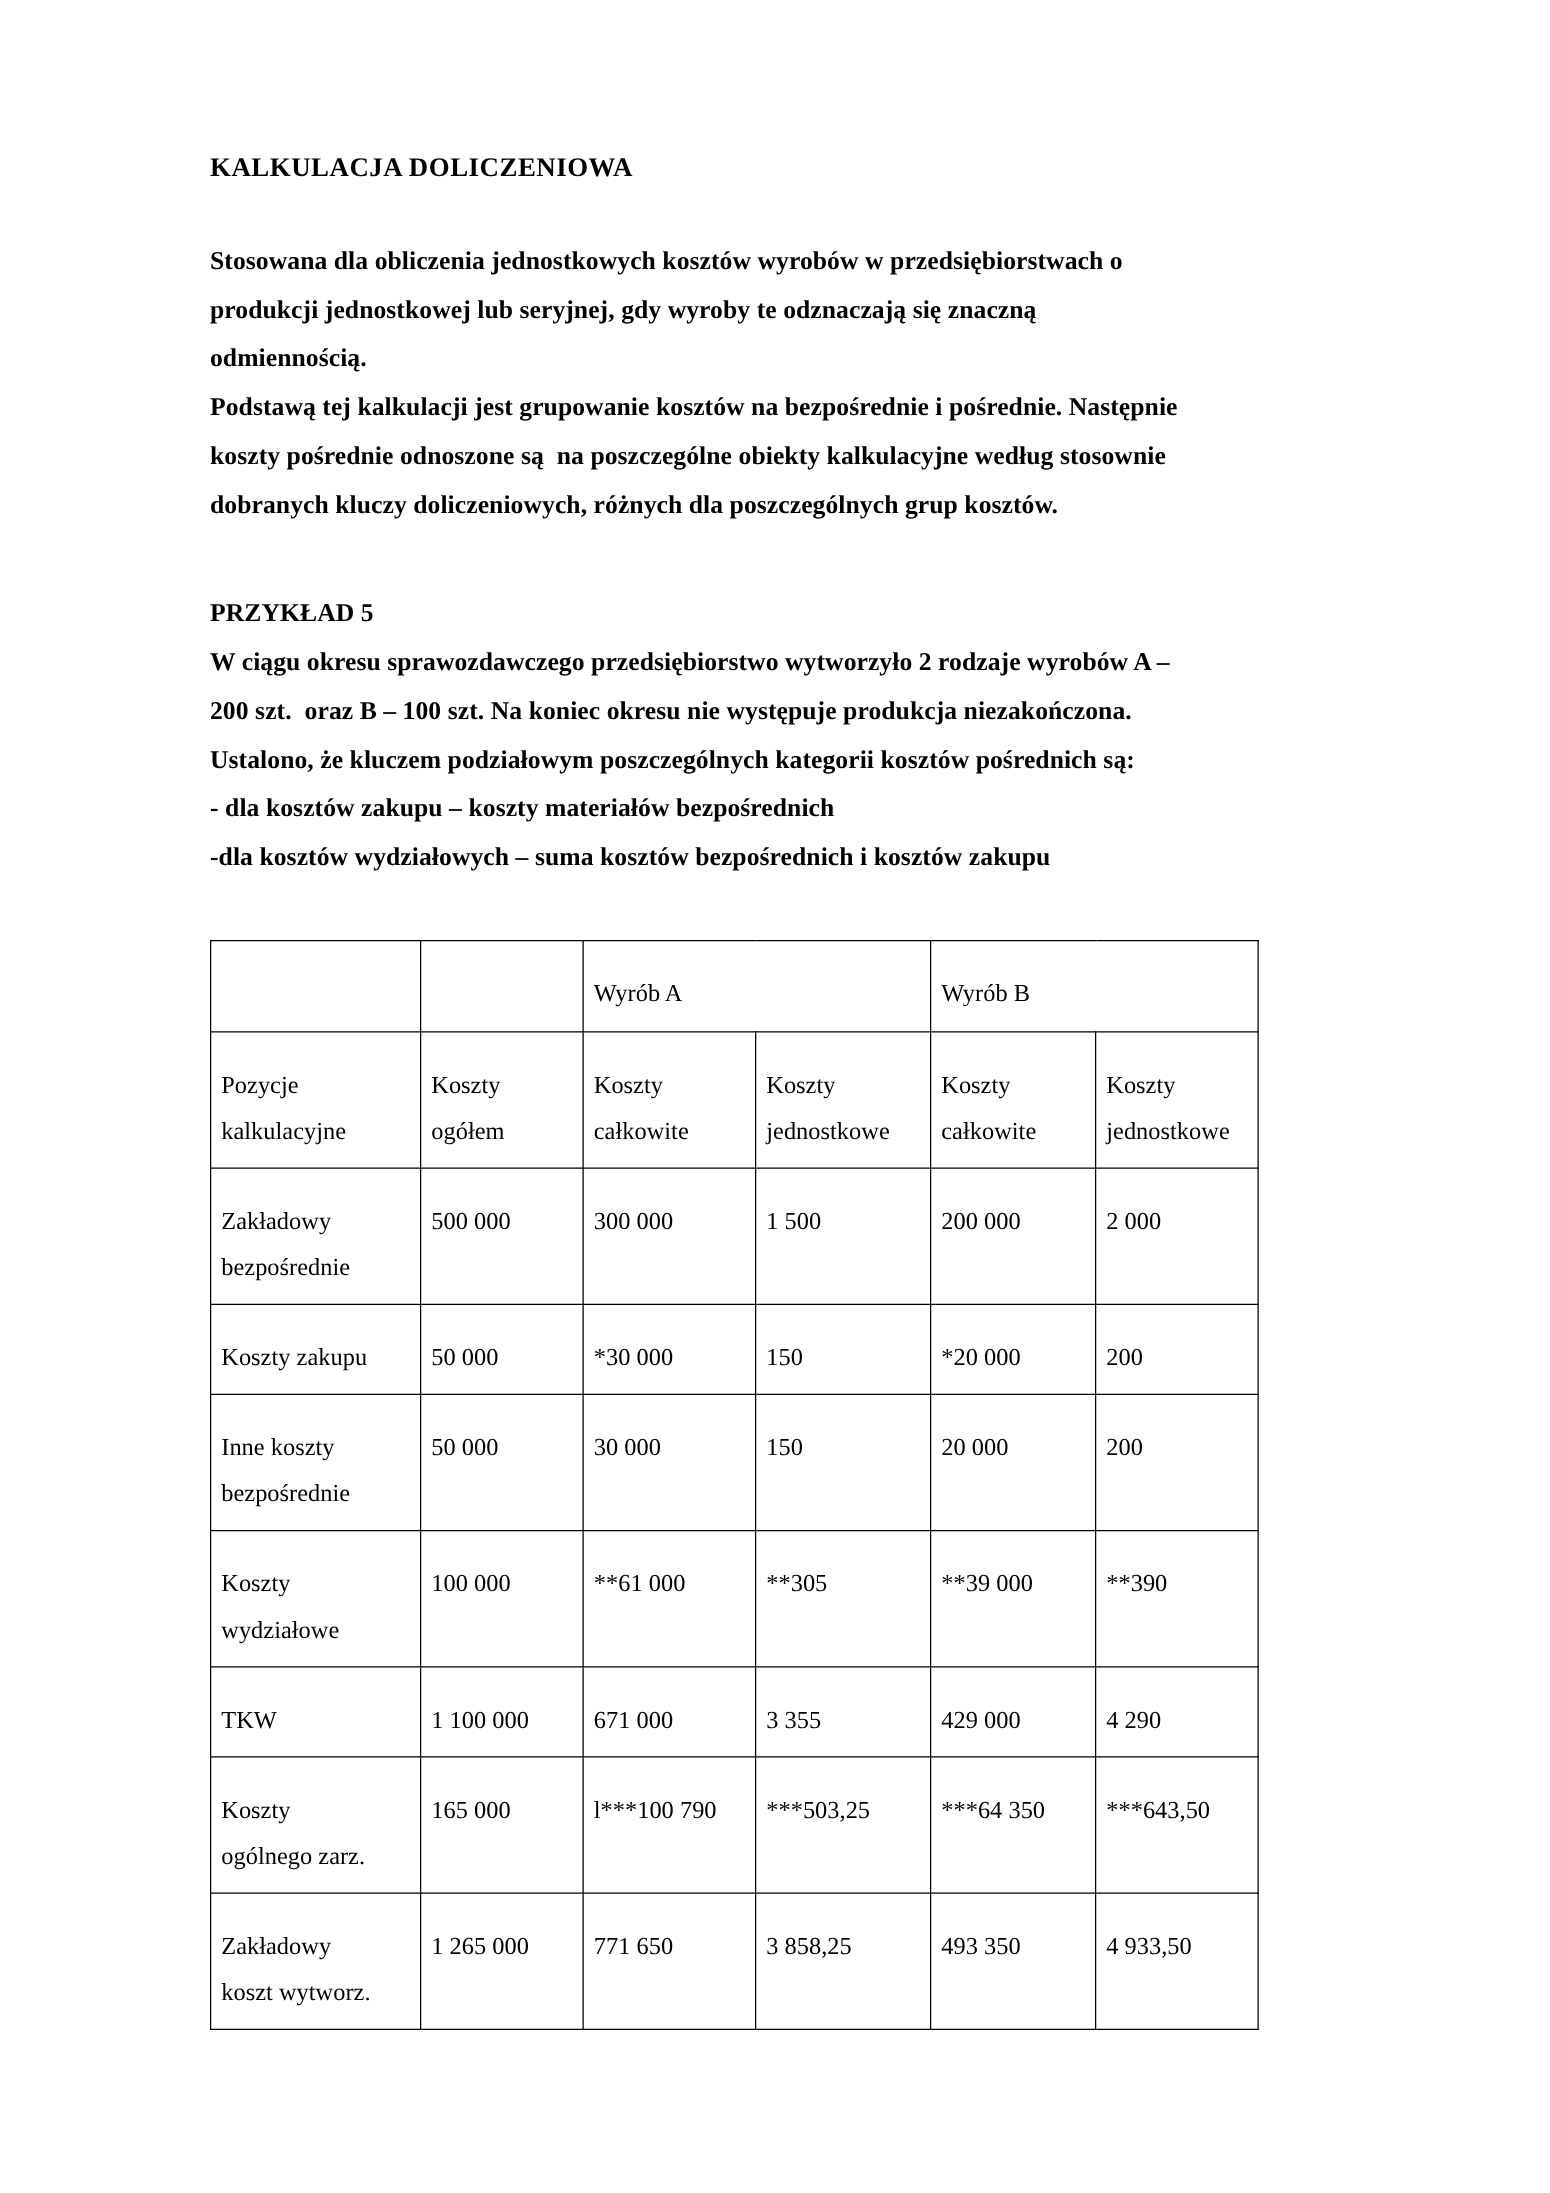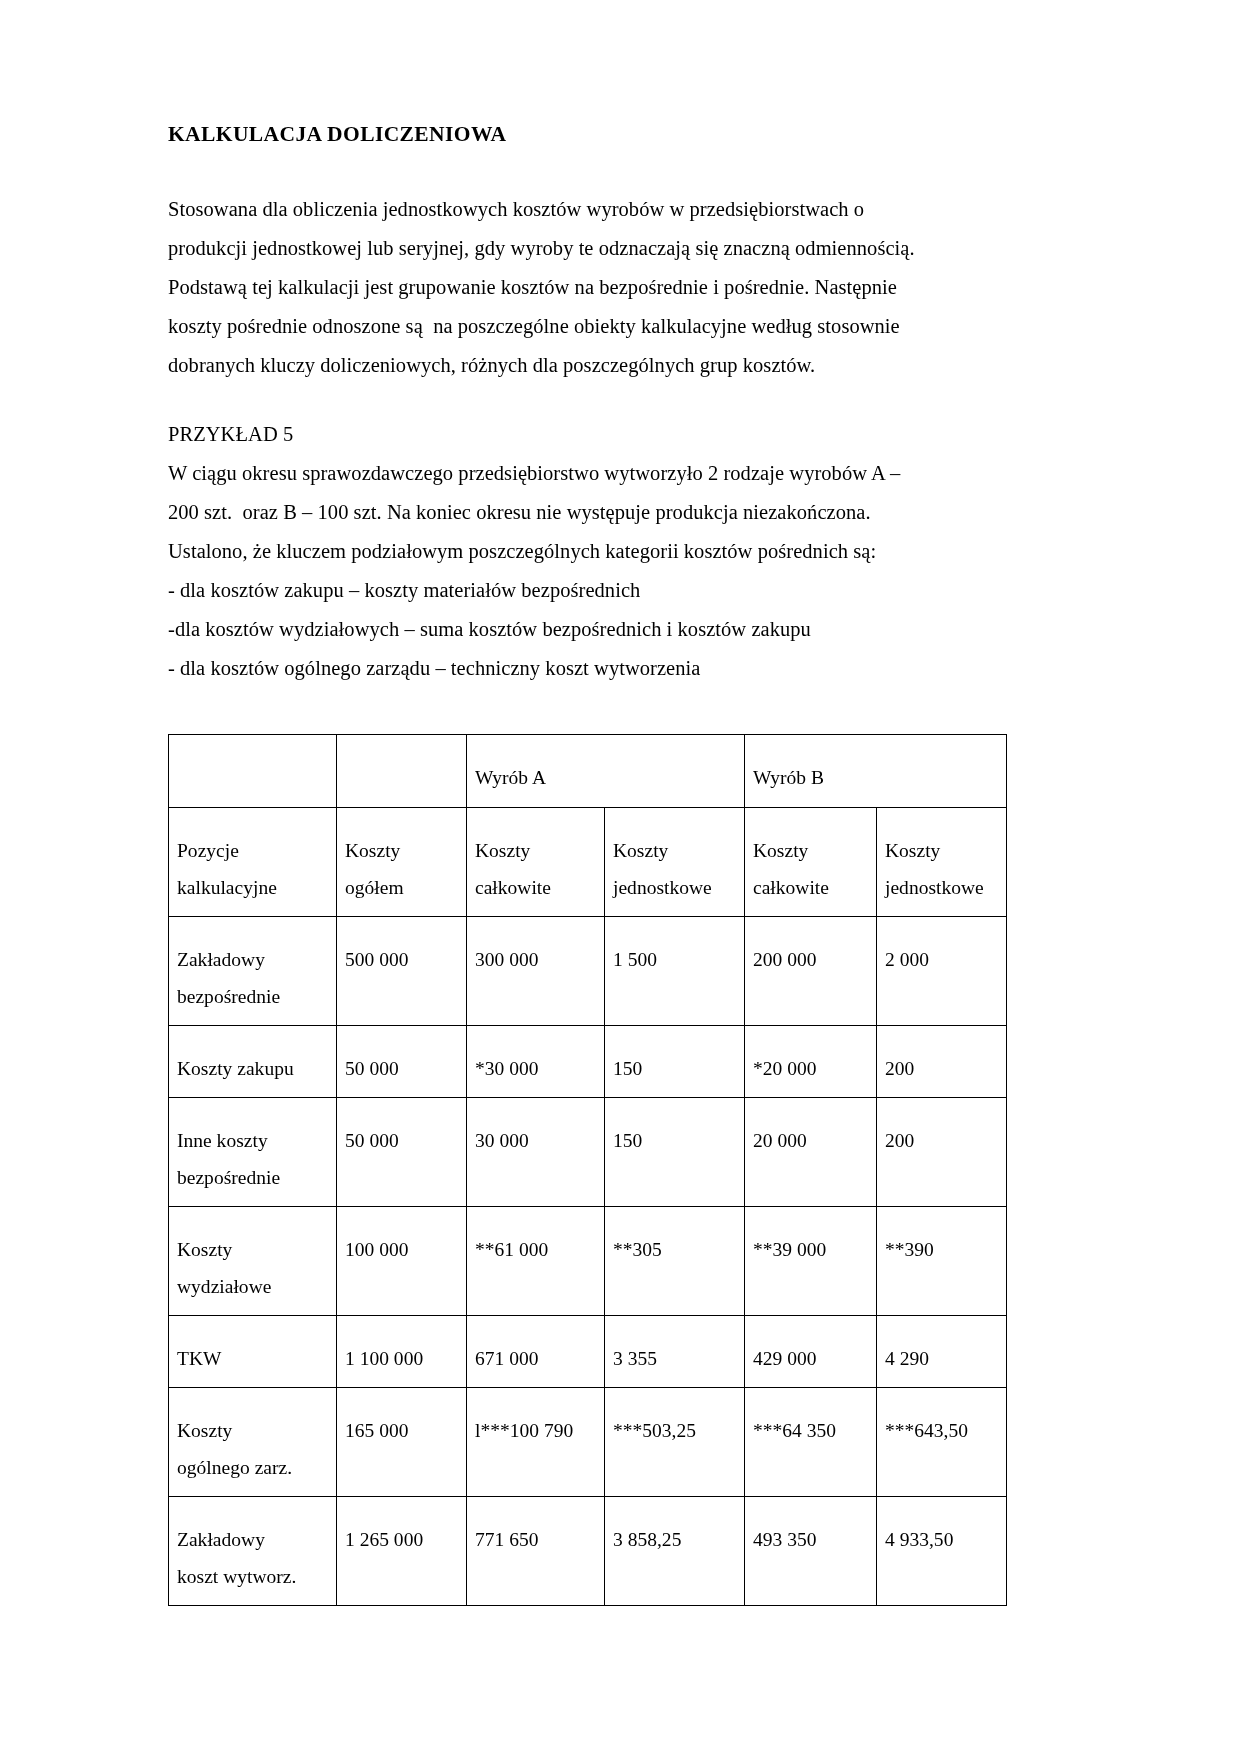--- a/index.html
+++ b/index.html
@@ -28,26 +28,27 @@
     font-weight: bold;
     letter-spacing: 0.4px;
     margin: 0 0 0 0;
     line-height: 1.2;
   }
   .para {
     font-size: 20.5px;
     line-height: 39px;
     margin: 0;
     letter-spacing: 0.05px;
+    font-weight: bold;
   }
   .para-block {
     margin-top: 42px;
   }
   .para-block-2 {
-    margin-top: 30px;
+    margin-top: 48px;
   }
   .para-line {
     white-space: pre-wrap;
     display: block;
   }
   .spacer-before-table {
     height: 46px;
   }
 
   table.calc-table {
@@ -94,21 +95,20 @@
   </div>
 
   <div class="para-block-2">
     <p class="para">PRZYKŁAD 5</p>
     <p class="para">
       <span class="para-line">W ciągu okresu sprawozdawczego przedsiębiorstwo wytworzyło 2 rodzaje wyrobów A –</span>
       <span class="para-line">200 szt.  oraz B – 100 szt. Na koniec okresu nie występuje produkcja niezakończona.</span>
       <span class="para-line">Ustalono, że kluczem podziałowym poszczególnych kategorii kosztów pośrednich są:</span>
       <span class="para-line">- dla kosztów zakupu – koszty materiałów bezpośrednich</span>
       <span class="para-line">-dla kosztów wydziałowych – suma kosztów bezpośrednich i kosztów zakupu</span>
-      <span class="para-line">- dla kosztów ogólnego zarządu – techniczny koszt wytworzenia</span>
     </p>
   </div>
 
   <div class="spacer-before-table"></div>
 
   <table class="calc-table">
     <colgroup>
       <col class="col-pos">
         <col class="col-og">
         <col class="col-ac">

